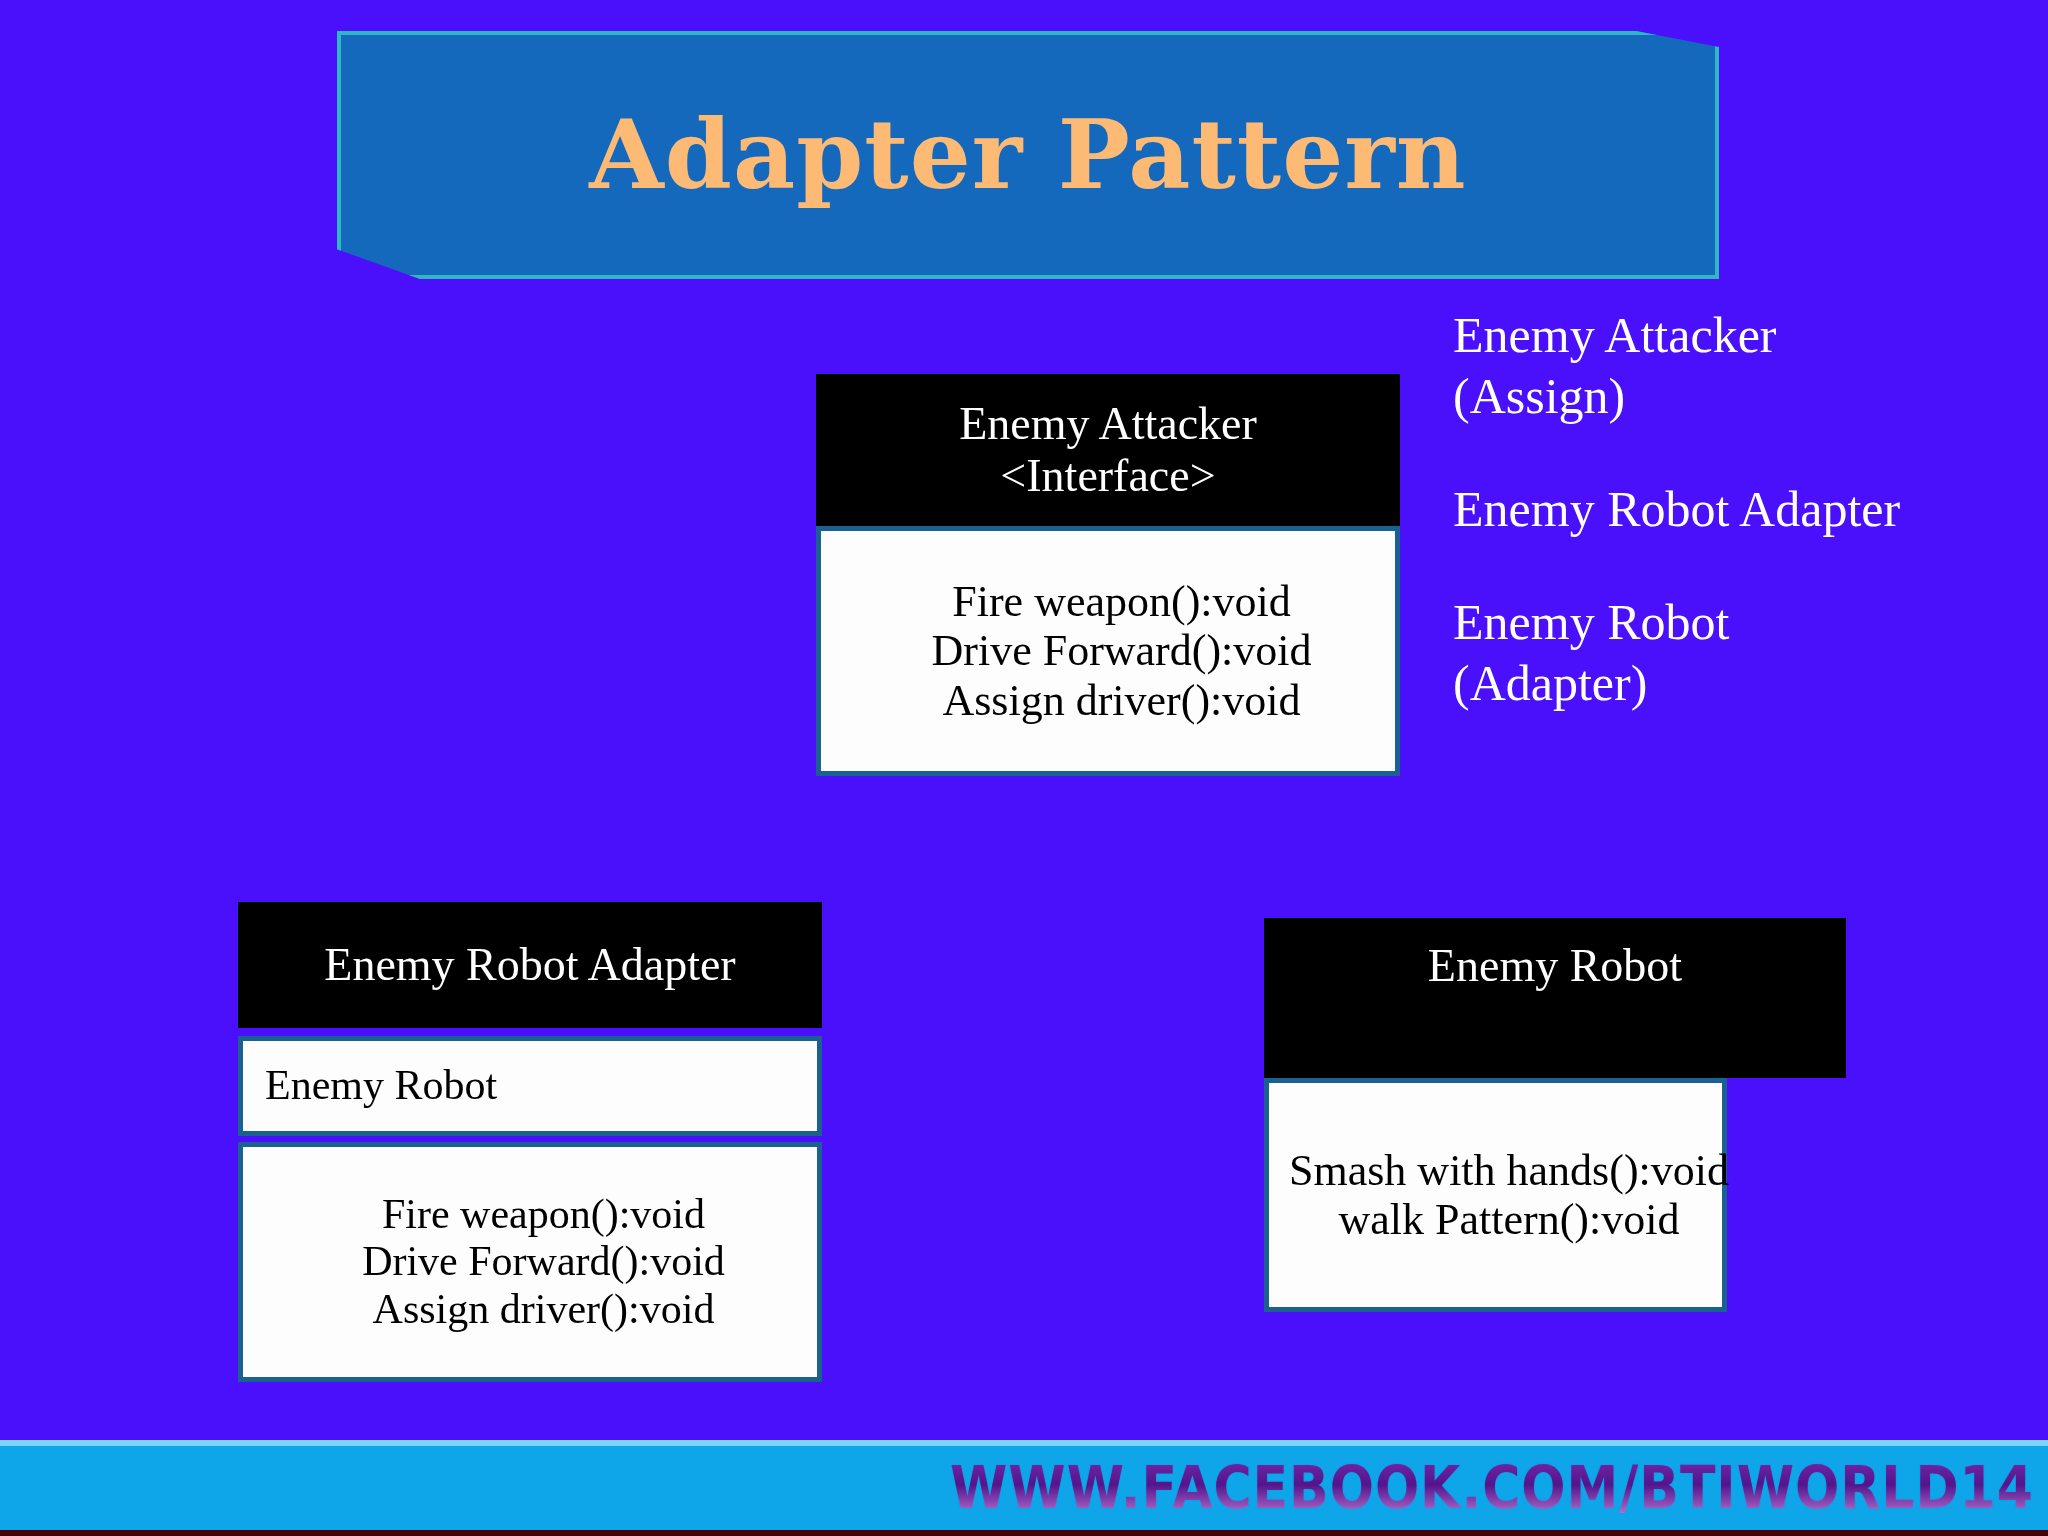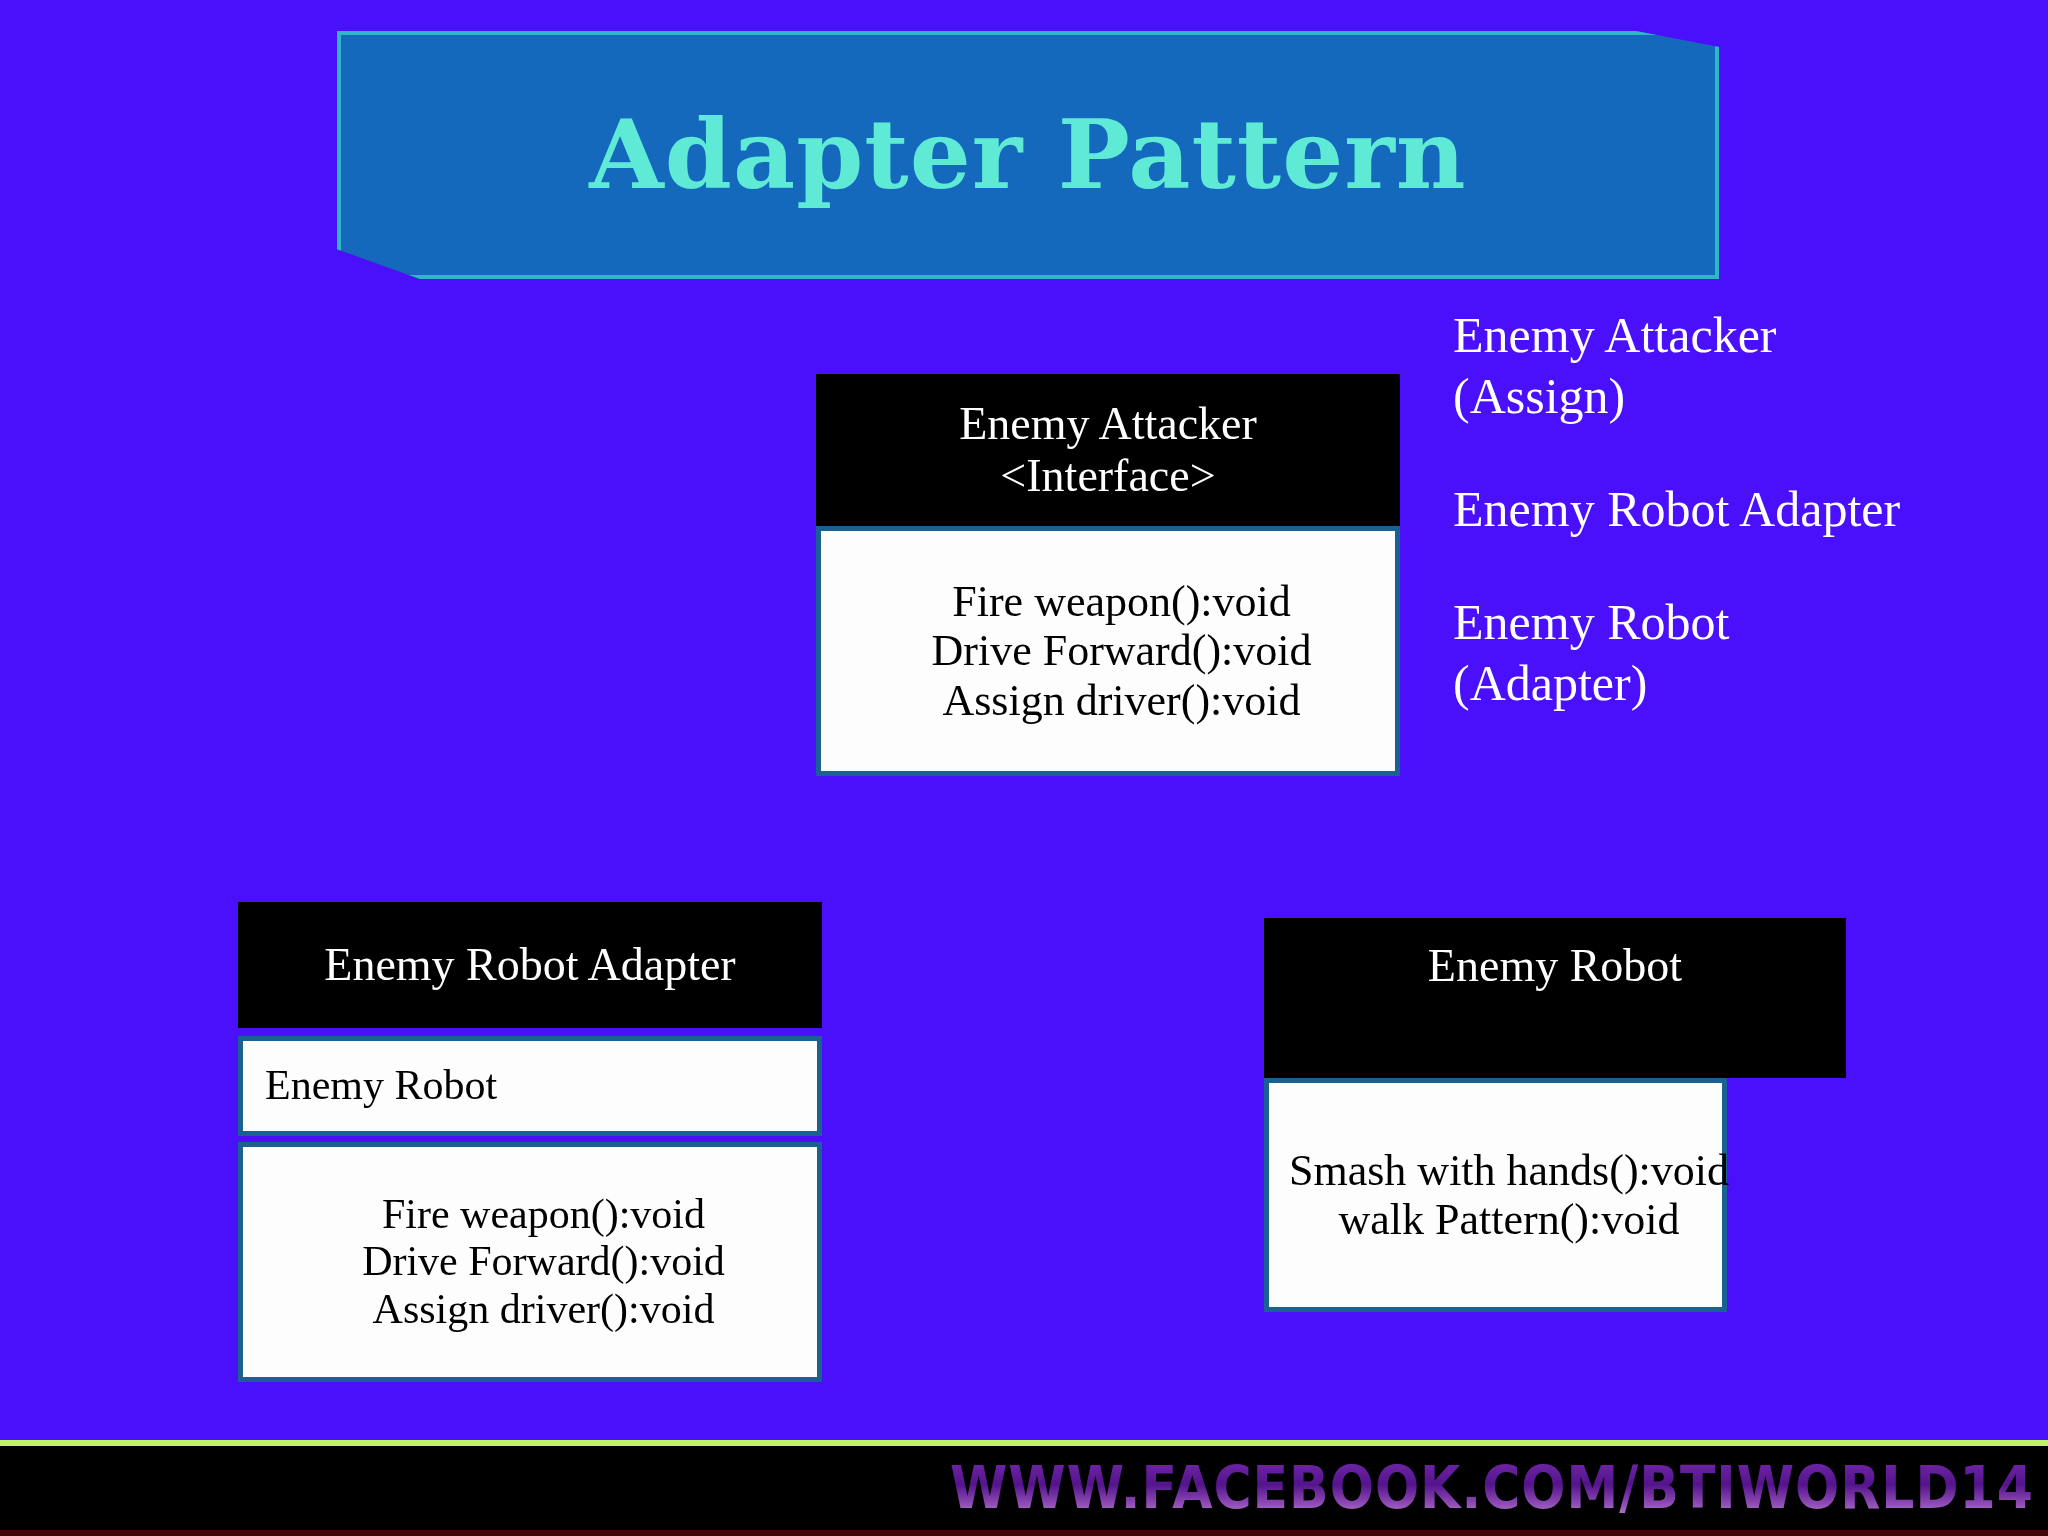--- a/index.html
+++ b/index.html
@@ -38,21 +38,21 @@
     left: 337px;
     top: 31px;
     width: 1382px;
     height: 248px;
     display: flex;
     align-items: center;
     justify-content: center;
     pointer-events: none;
   }
   .title-text {
-    color: #5eead4;
+    color: #fdba74;
     font-size: 96px;
     font-weight: bold;
     letter-spacing: 1px;
     font-family: "DejaVu Serif", "Liberation Serif", serif;
     text-align: center;
     line-height: 1;
   }
 
   
   .client-box {
@@ -134,22 +134,22 @@
   .legend-item:last-child { margin-bottom: 0; }
   .legend-line { display: block; white-space: nowrap; }
 
   
   .footer-bar {
     position: absolute;
     left: 0;
     bottom: 0;
     width: 2048px;
     height: 96px;
-    background: #000000;
-    border-top: 6px solid #bef264;
+    background: #0ea5e9;
+    border-top: 6px solid #7dd3fc;
     border-bottom: 6px solid #4a0209;
     box-sizing: border-box;
     display: flex;
     align-items: center;
     justify-content: flex-end;
   }
   .footer-text {
     font-family: "DejaVu Sans", "Liberation Sans", sans-serif;
     font-weight: bold;
     font-size: 52px;

